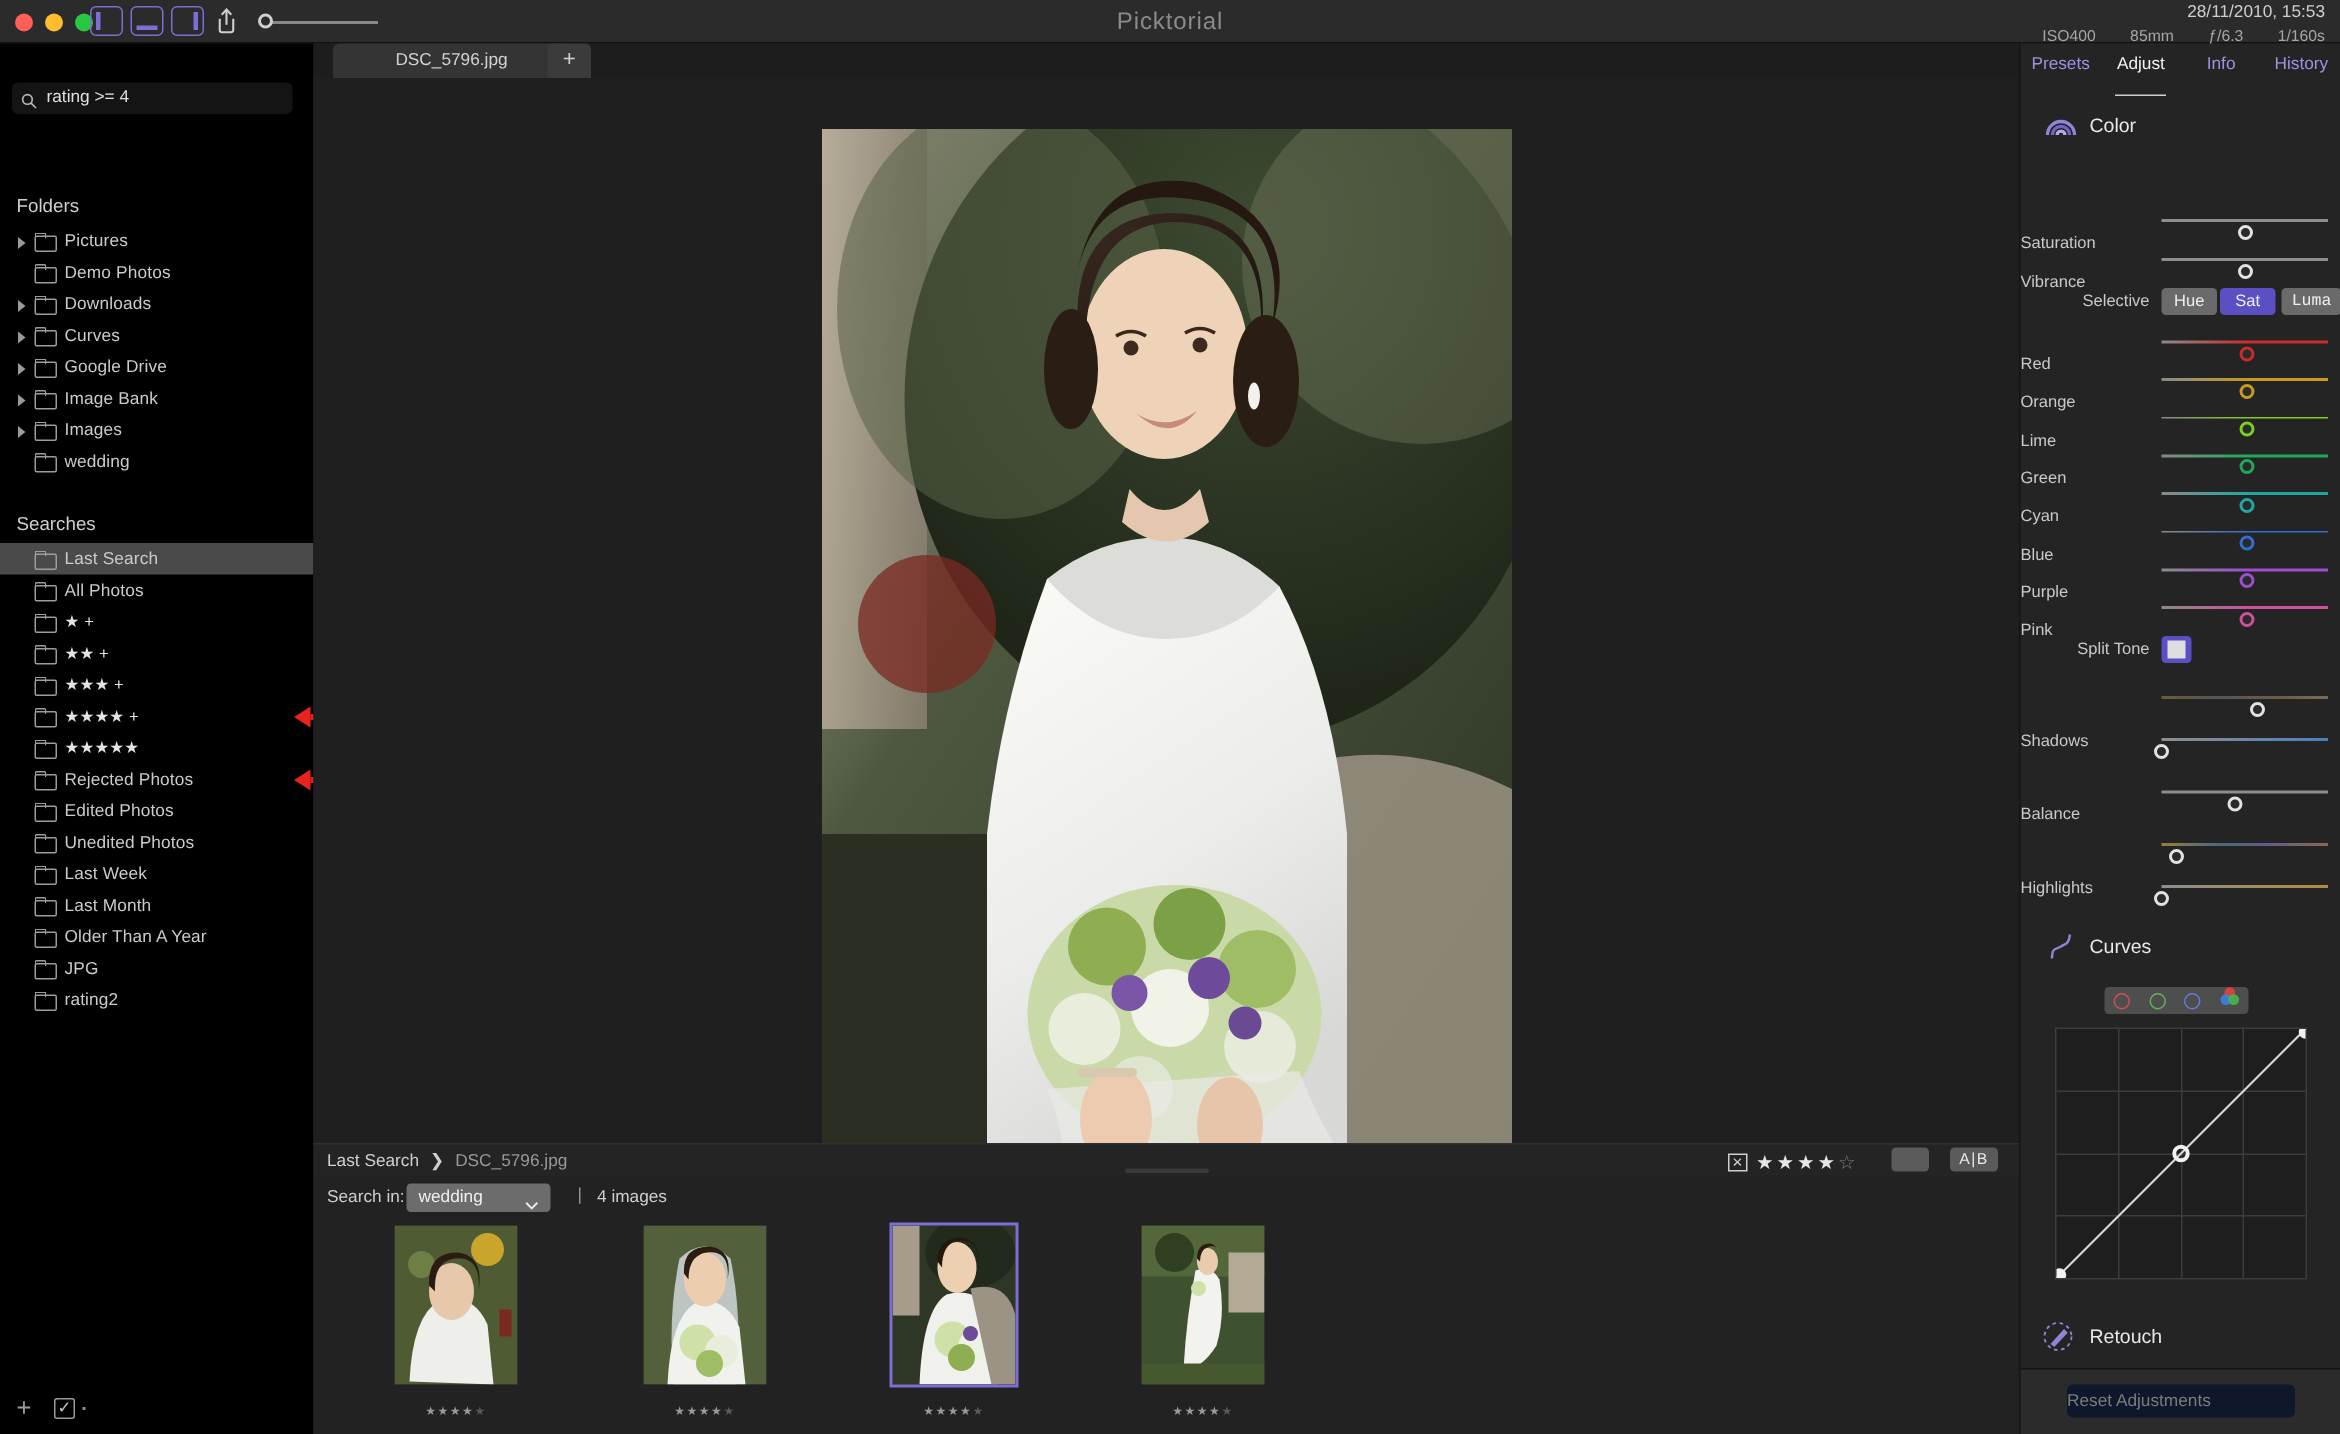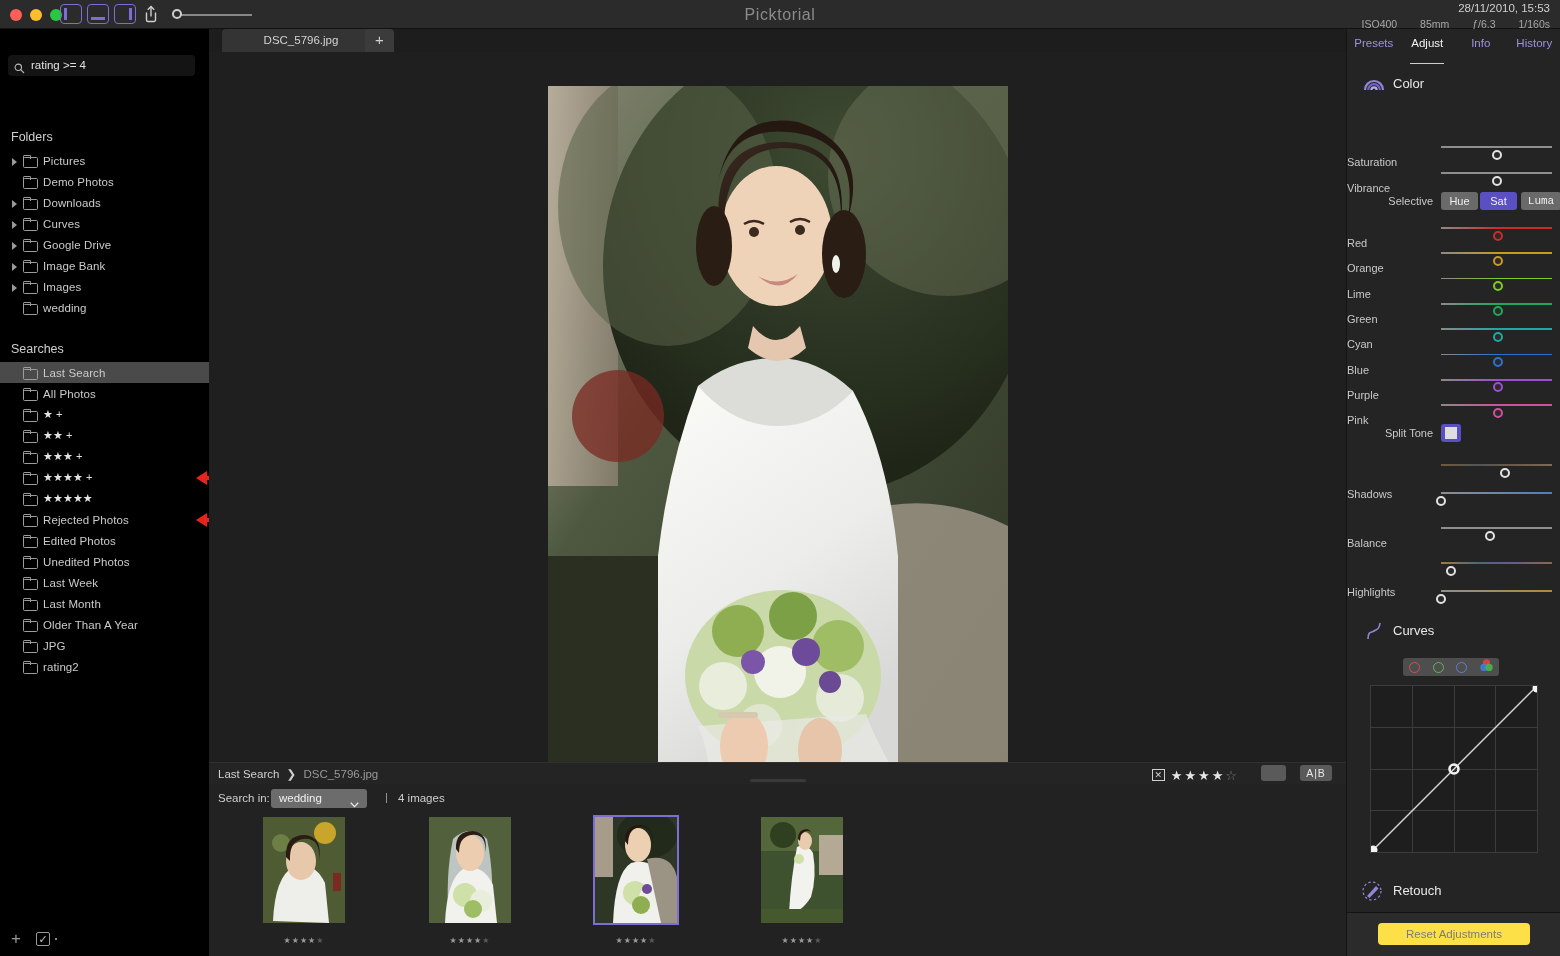--- a/index.html
+++ b/index.html
@@ -235,22 +235,22 @@
   .retouch-tone { position: absolute; left: 0; width: 214px; height: 24px; }
   .retouch-tone .name { position: absolute; left: 0; width: 86px; text-align: right; top: 5px; font-size: 11px; color: #c9c9c9; }
   .tone-btn { position: absolute; left: 94px; top: 0; width: 26px; height: 22px; background: #5a5a5a; border-radius: 3px; }
 
   .reset-bar {
     position: absolute; left: 0; bottom: 0; width: 214px; height: 44px;
     background: #2b2b2b; border-top: 1px solid #141414;
   }
   .reset-btn {
     position: absolute; left: 50%; transform: translateX(-50%); top: 10px;
-    width: 152px; height: 22px; background: #fde047; border-radius: 4px;
-    color: #7c7c7c; font-size: 11.5px; text-align: center; line-height: 22px;
+    width: 152px; height: 22px; background: #0f172a; border-radius: 4px;
+    color: #7c7c7c; font-size: 11.5px; text-align: left; line-height: 22px;
   }
 </style>
 </head>
 <body>
 
 <div id="app">
 
   <div class="topbar">
     <div class="traffic">
       <div class="tl red"></div>

